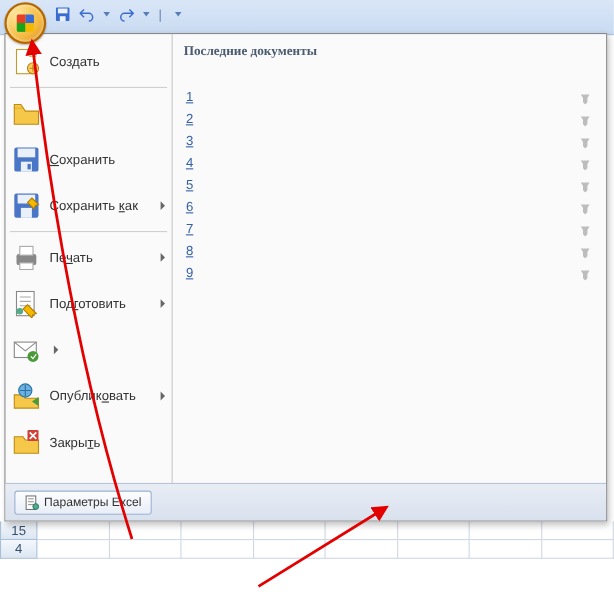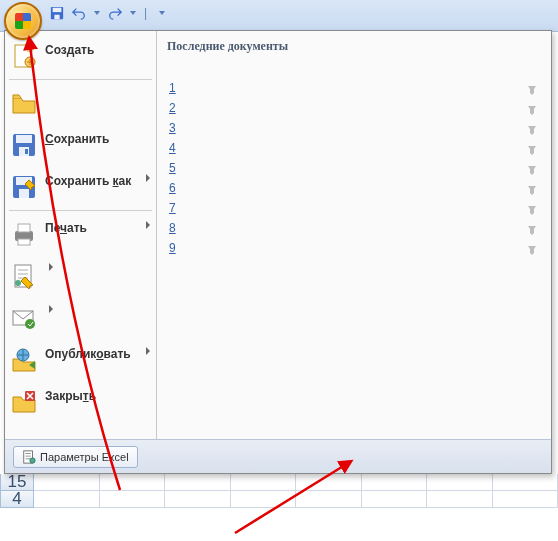--- a/index.html
+++ b/index.html
@@ -66,25 +66,24 @@
     display: flex;
     height: 408px;
   }
   .left-col {
     width: 152px;
     border-right: 1px solid #c8c8c8;
     padding: 4px 0;
   }
   .menu-item {
     display: flex;
-    align-items: flex-start;
+    align-items: center;
     padding: 8px 6px;
     cursor: default;
     position: relative;
-    font-weight: bold;
   }
   .menu-item .mic {
     width: 26px; height: 26px;
     margin-right: 8px;
     flex-shrink: 0;
     display: flex;
     align-items: center;
     justify-content: center;
   }
   .menu-item .lbl {
@@ -162,21 +161,21 @@
   .sheet-row {
     display: flex;
     height: 17px;
   }
   .row-head {
     width: 34px;
     background: linear-gradient(#f4f8fc, #dce6f2);
     border: 1px solid #a9bfd8;
     border-top: none;
     text-align: center;
-    font-size: 17px;
+    font-size: 12px;
     color: #37506f;
     line-height: 16px;
   }
   .cell {
     flex: 1;
     border-right: 1px solid #d0d7e5;
     border-bottom: 1px solid #d0d7e5;
   }
   
   .arrow {
@@ -270,20 +269,21 @@
         </div>
         <div class="menu-item">
           <span class="mic">
             <svg viewBox="0 0 26 26" width="26" height="26">
               <rect x="4" y="2" width="16" height="22" fill="#fff" stroke="#888"></rect>
               <path d="M7 7h10M7 11h10M7 15h10" stroke="#aaa"></path>
               <path d="M14 14l8 8-3 1-1 3-8-8z" fill="#f5b900" stroke="#b07a00"></path>
               <circle cx="7" cy="20" r="3" fill="#5a8"></circle>
             </svg>
           </span>
+          <span class="lbl">Под<u class="hotkey">г</u>отовить</span>
           <span class="arr"></span>
         </div>
         <div class="menu-item">
           <span class="mic">
             <svg viewBox="0 0 26 26" width="26" height="26">
               <rect x="2" y="6" width="20" height="14" fill="#fff" stroke="#888"></rect>
               <path d="M2 6l10 8 10-8" stroke="#888" fill="none"></path>
               <circle cx="19" cy="19" r="5" fill="#4a9a3a"></circle>
               <path d="M17 19l2 2 3-4" stroke="#fff" fill="none"></path>
             </svg>

